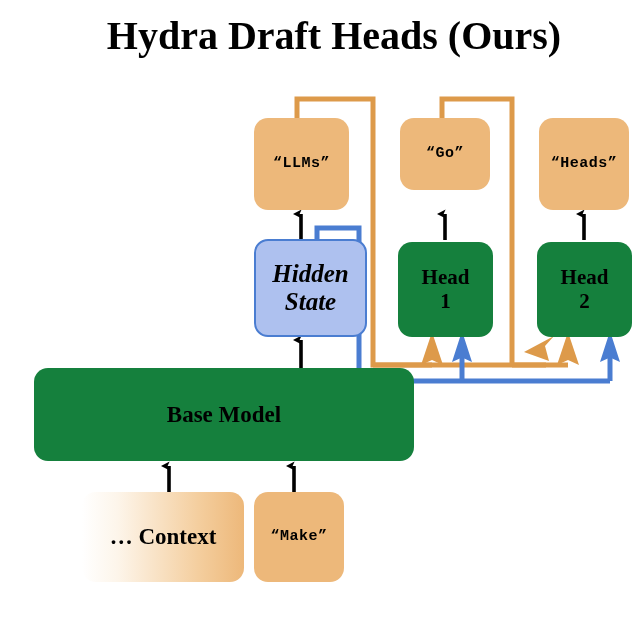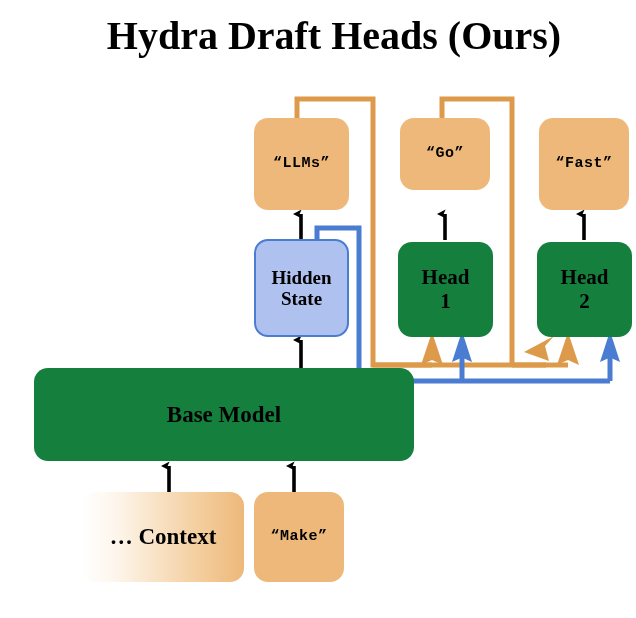--- a/index.html
+++ b/index.html
@@ -118,24 +118,24 @@
 
   <div class="node orange mono" style="left:238px;top:118px;width:95px;height:92px;">
     <span>“LLMs”</span>
   </div>
 
   <div class="node orange mono" style="left:384px;top:118px;width:90px;height:72px;">
     <span>“Go”</span>
   </div>
 
   <div class="node orange mono" style="left:523px;top:118px;width:90px;height:92px;">
-    <span>“Fast”</span>
+    <span>“Heads”</span>
   </div>
 
-  <div class="node blue serif" style="left:238px;top:239px;width:95px;height:98px;font-size:19px;">
+  <div class="node blue serif" style="left:238px;top:239px;width:113px;height:98px;font-size:25px;font-style:italic;">
     <div>
       <div>Hidden</div>
       <div>State</div>
     </div>
   </div>
 
   <div class="node green serif" style="left:382px;top:242px;width:95px;height:95px;font-size:21px;">
     <div>
       <div>Head</div>
       <div>1</div>

